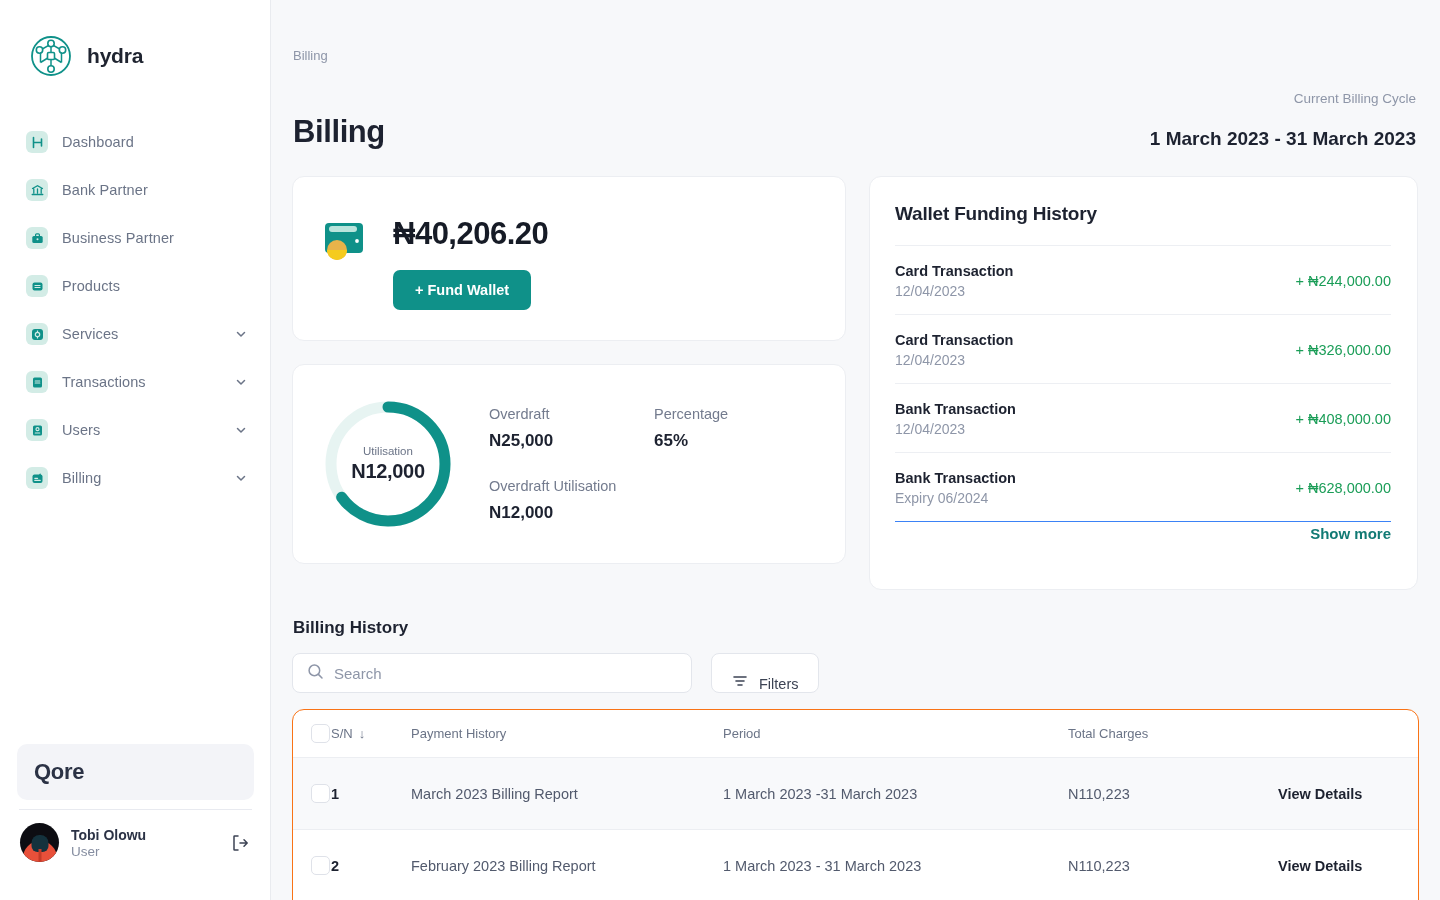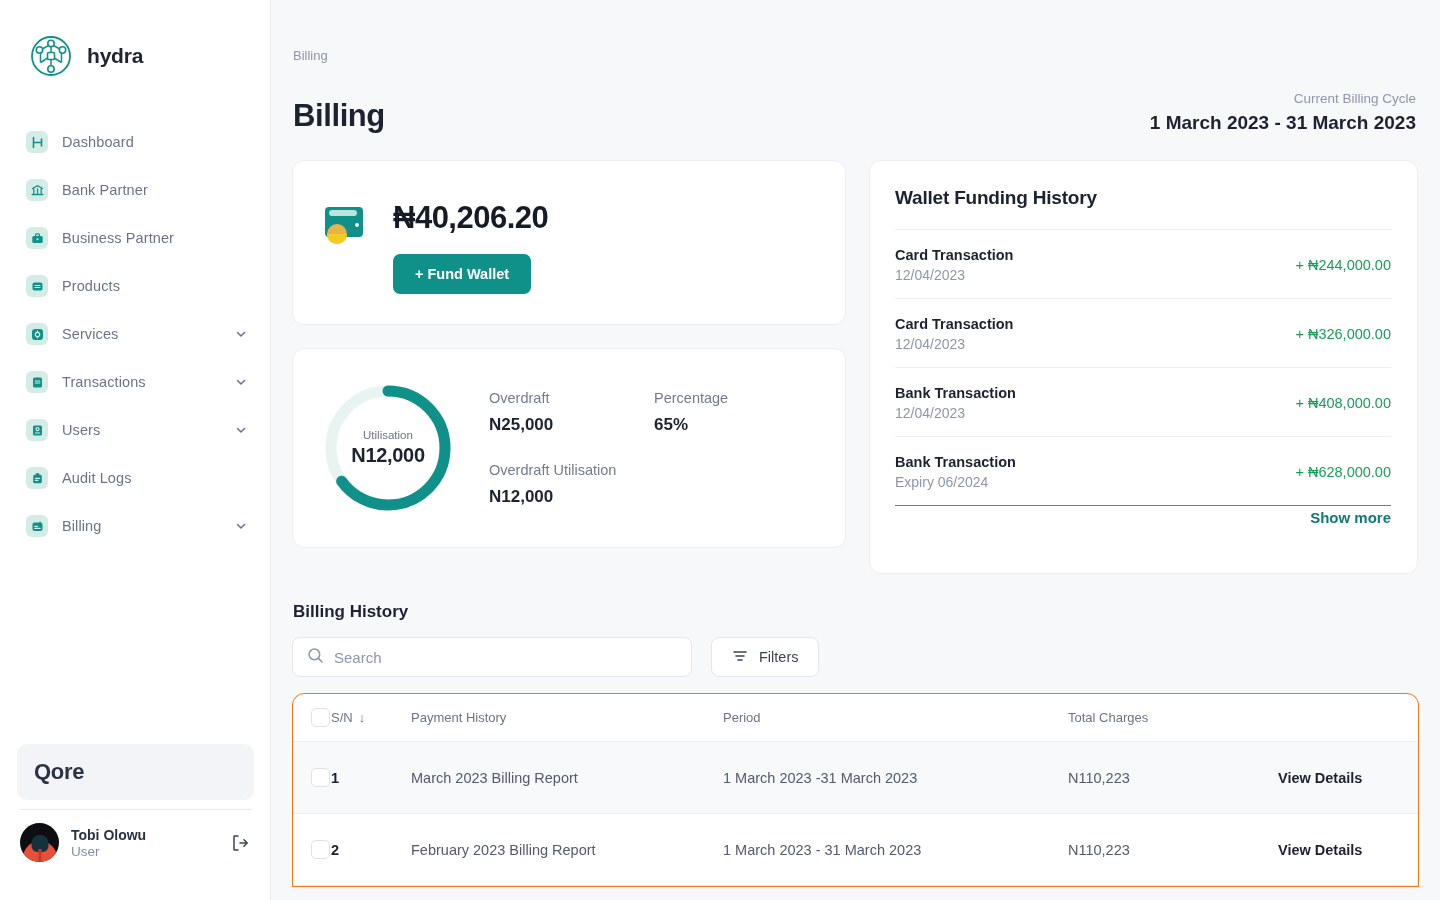--- a/index.html
+++ b/index.html
@@ -73,21 +73,21 @@
     overflow: hidden; position: relative;
   }
   .breadcrumb { font-size: 13px; color: #8e96a8; padding: 48px 0 0 22px; }
 
   .page-head {
     display: flex; align-items: flex-end; justify-content: space-between;
     padding: 28px 24px 0 22px;
   }
   .page-title { font-size: 31px; font-weight: bold; color: #1d2230; letter-spacing: -0.4px; }
   .cycle { text-align: right; }
-  .cycle-label { font-size: 13.5px; color: #8e96a8; margin-bottom: 6px; }
+  .cycle-label { font-size: 13.5px; color: #8e96a8; margin-bottom: 22px; }
   .cycle-value { font-size: 19px; font-weight: bold; color: #1d2230; }
 
   .grid {
     display: flex; gap: 23px; padding: 26px 22px 0 21px; align-items: flex-start;
   }
   .col-left { width: 554px; flex: 0 0 554px; display: flex; flex-direction: column; gap: 23px; }
   .col-right { flex: 1; }
 
   .card {
     background: #ffffff; border: 1px solid #eceef2; border-radius: 12px;
@@ -155,21 +155,21 @@
     display: flex; align-items: center; gap: 10px; padding: 0 14px;
   }
   .search-input {
     border: none; outline: none; flex: 1; font-size: 15px; color: #4a5162;
     font-family: "Liberation Sans", sans-serif; background: transparent;
   }
   .search-input::placeholder { color: #8e96a8; }
   .filters-btn {
     height: 40px; padding: 0 20px; background: #ffffff;
     border: 1px solid #e3e6ec; border-radius: 8px;
-    display: flex; align-items: center; gap: 11px; cursor: pointer;
+    display: flex; align-items: flex-end; gap: 11px; cursor: pointer;
     font-size: 14.5px; color: #3c4354; font-weight: normal;
     font-family: "Liberation Sans", sans-serif;
   }
 
   .table-card {
     margin: 16px 21px 0 21px; background: #ffffff;
     border: 1px solid #f97316; border-top-left-radius: 12px; border-top-right-radius: 12px;
     overflow: hidden;
   }
   .trow { display: flex; align-items: center; }
@@ -294,30 +294,20 @@
             </svg>
         </span>
         <span class="nav-label">Users</span>
         <span class="nav-chevron">
           <svg width="14" height="14" viewBox="0 0 14 14">
               <path d="M3.5 5.5 L7 9 L10.5 5.5" stroke="#6b7487" stroke-width="1.5" fill="none" stroke-linecap="round" stroke-linejoin="round"></path>
             </svg>
         </span>
       </div>
 
-      <div class="nav-item">
-        <span class="nav-icon">
-          <svg width="13" height="13" viewBox="0 0 13 13">
-              <rect x="2.2" y="2.8" width="8.6" height="8.5" rx="1.6" fill="#0f9189"></rect>
-              <rect x="4.6" y="1.2" width="3.8" height="2.2" rx="0.9" fill="#0f9189"></rect>
-              <path d="M4.4 6.3 H8.6 M4.4 8.3 H7" stroke="#d3ece6" stroke-width="1.2" stroke-linecap="round"></path>
-            </svg>
-        </span>
-        <span class="nav-label">Audit Logs</span>
-      </div>
 
       <div class="nav-item">
         <span class="nav-icon">
           <svg width="13" height="13" viewBox="0 0 13 13">
               <rect x="1.5" y="2.5" width="10" height="8.5" rx="2" fill="#0f9189"></rect>
               <path d="M3.8 8.4 H9.2 M3.8 6.3 H6.6" stroke="#d3ece6" stroke-width="1.2" stroke-linecap="round"></path>
               <path d="M7.4 5 L9.3 2.2" stroke="#0f9189" stroke-width="1.3" stroke-linecap="round"></path>
             </svg>
         </span>
         <span class="nav-label">Billing</span>

